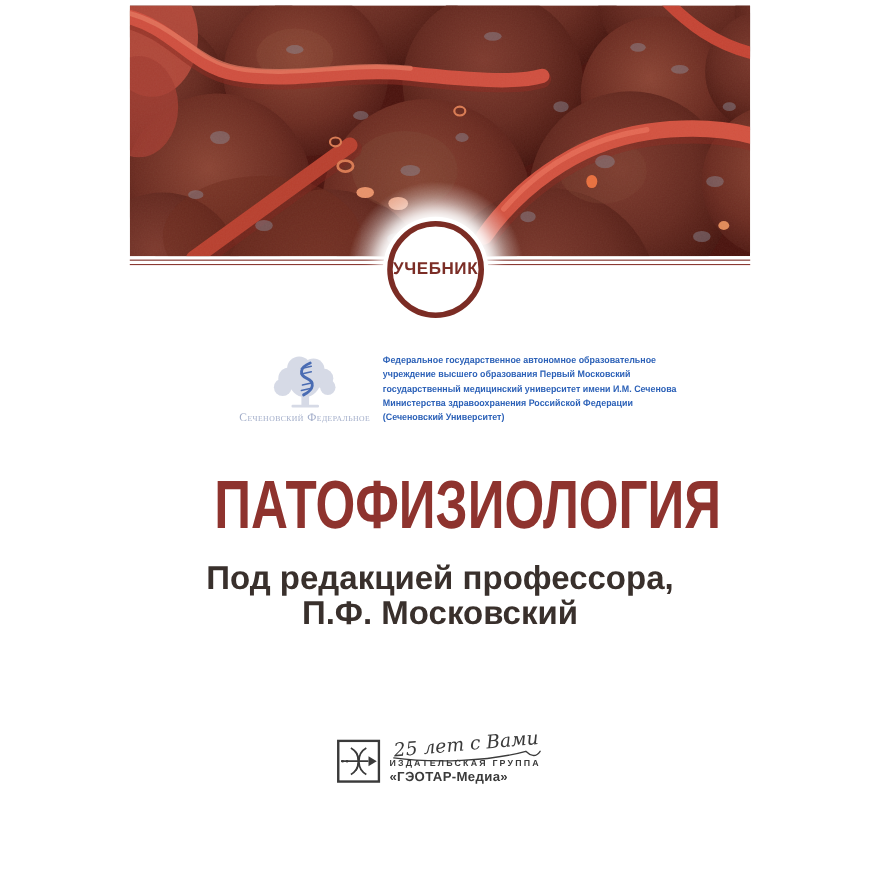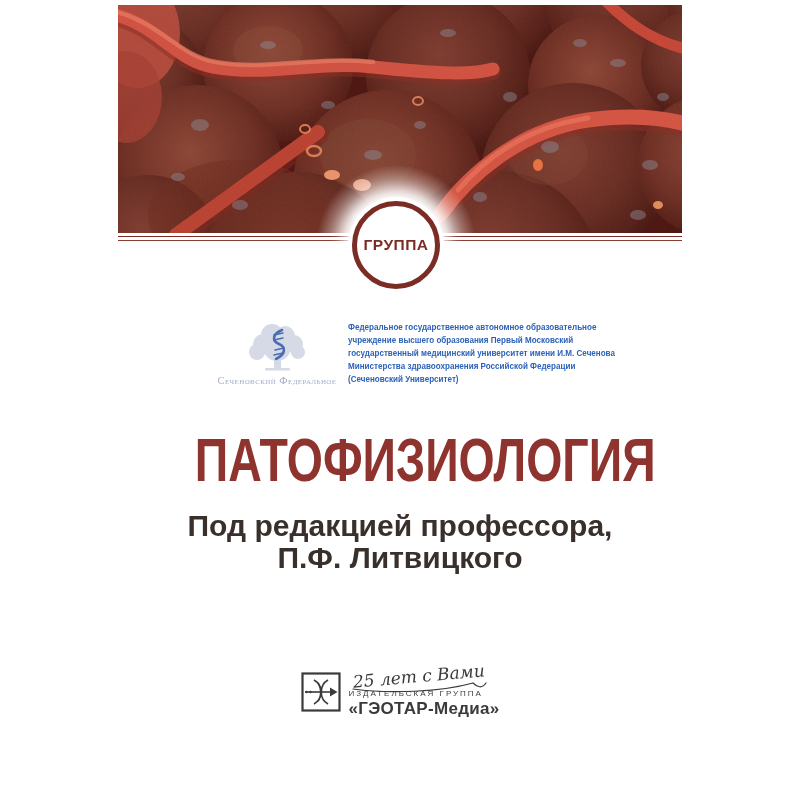--- a/index.html
+++ b/index.html
@@ -40,23 +40,23 @@
   
   .editors{position:absolute;left:118px;top:510px;width:564px;text-align:center;
            color:#39302c;font-weight:bold;font-size:30px;line-height:31.5px;}
 
   
   .pub{position:absolute;left:118px;top:663px;width:564px;display:flex;
        justify-content:center;align-items:flex-start;}
   .pub-icon{margin-top:9px;}
   .pub-col{margin-left:8px;position:relative;}
   .pub-script{display:block;}
-  .pub-group{font-size:8px;font-weight:normal;letter-spacing:2px;color:#3a3a3a;
+  .pub-group{font-size:8px;font-weight:bold;letter-spacing:2px;color:#3a3a3a;
              margin-top:-6px;white-space:nowrap;}
-  .pub-name{font-size:17px;font-weight:bold;color:#3a3a3a;margin-top:1px;letter-spacing:0.3px;}
+  .pub-name{font-size:12px;font-weight:bold;color:#3a3a3a;margin-top:1px;letter-spacing:0.3px;}
 </style>
 </head>
 <body>
 
 <div class="cover">
 
   <div class="photo">
     <svg viewBox="0 0 564 228" preserveAspectRatio="none">
       <defs>
         <radialGradient id="cg" cx="45%" cy="38%" r="65%">
@@ -158,21 +158,21 @@
 
       <rect x="0" y="0" width="564" height="228" filter="url(#grain)" opacity="0.6"></rect>
 
       <circle cx="278" cy="240" r="80" fill="url(#glow)"></circle>
     </svg>
   </div>
 
   <div class="rules"></div>
 
   <div class="badge">
-    <span>ГРУППА</span>
+    <span>УЧЕБНИК</span>
   </div>
 
   <div class="uni-logo">
     <svg width="72" height="50" viewBox="0 0 72 50">
       <g fill="#d6dae6">
         <circle cx="22" cy="22" r="10"></circle>
           <circle cx="31" cy="13" r="11"></circle>
         <circle cx="44" cy="14" r="10"></circle>
           <circle cx="53" cy="22" r="9"></circle>
         <circle cx="16" cy="30" r="8"></circle>
@@ -199,21 +199,21 @@
     <div>Министерства здравоохранения Российской Федерации</div>
     <div>(Сеченовский Университет)</div>
   </div>
 
   <div class="title">
     <span>ПАТОФИЗИОЛОГИЯ</span>
   </div>
 
   <div class="editors">
     <div>Под редакцией профессора,</div>
-    <div>П.Ф. Литвицкого</div>
+    <div>П.Ф. Московский</div>
   </div>
 
   <div class="pub">
     <svg class="pub-icon" width="40" height="40" viewBox="0 0 40 40">
       <rect x="1.5" y="1.5" width="37" height="37" fill="none" stroke="#3a3a3a" stroke-width="2.2"></rect>
       <path d="M13,8 C22,13 22,27 13,32" fill="none" stroke="#3a3a3a" stroke-width="1.6"></path>
       <path d="M27,8 C18,13 18,27 27,32" fill="none" stroke="#3a3a3a" stroke-width="1.6"></path>
       <path d="M17,11 C21,15 21,25 17,29" fill="none" stroke="#3a3a3a" stroke-width="1.2"></path>
       <line x1="4" y1="20" x2="29" y2="20" stroke="#3a3a3a" stroke-width="1.6"></line>
       <path d="M29,15.5 L36.5,20 L29,24.5 Z" fill="#3a3a3a"></path>

